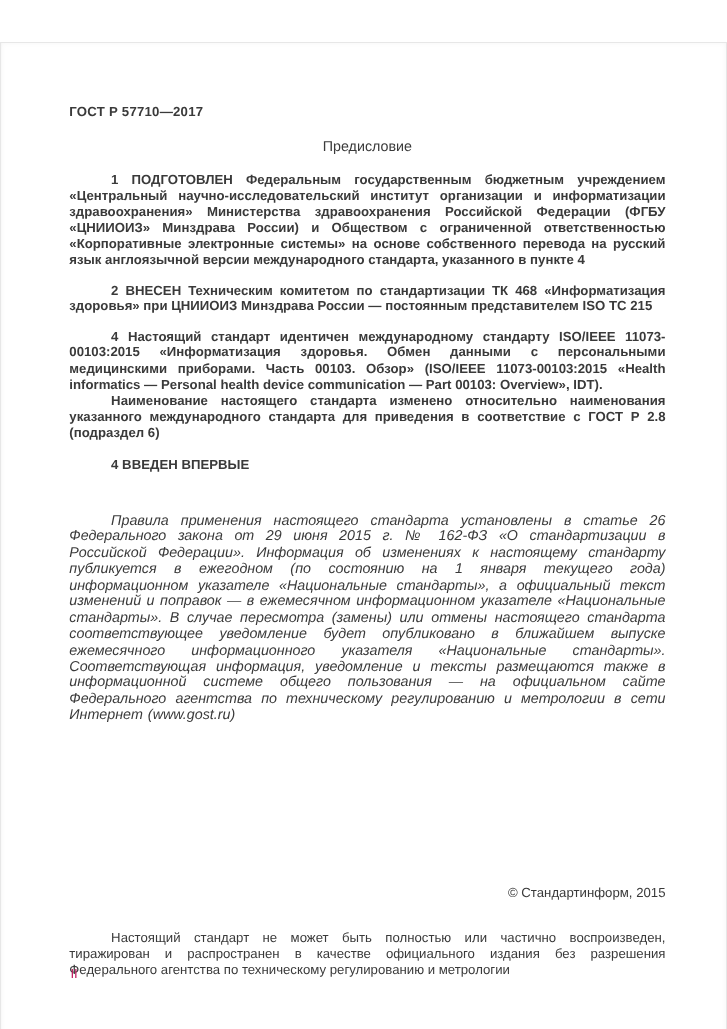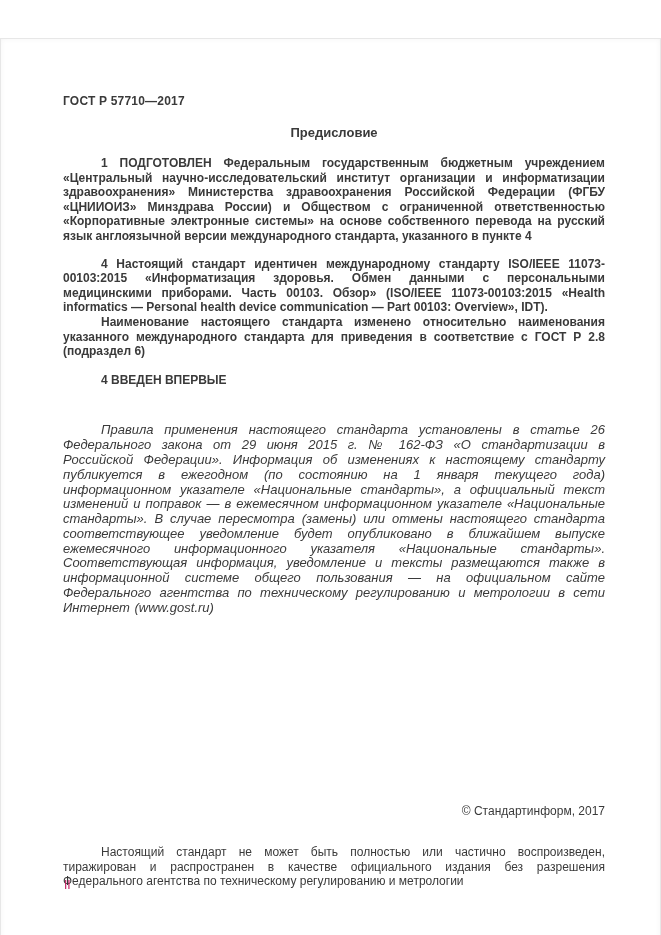--- a/index.html
+++ b/index.html
@@ -22,21 +22,21 @@
   }
   .std-number {
     font-size: 12px;
     font-weight: bold;
     line-height: 14px;
     letter-spacing: 0.2px;
   }
   .doc-title {
     margin-top: 17px;
     font-size: 13px;
-    font-weight: bold;
+    font-weight: normal;
     text-align: center;
     line-height: 15px;
   }
   p.clause {
     margin: 13px 0 0 0;
     font-size: 12px;
     line-height: 14.6px;
     text-align: justify;
     text-indent: 38px;
     font-weight: bold;
@@ -85,29 +85,30 @@
 <body>
 
 <div class="page">
   <div class="content">
     <div class="std-number">ГОСТ Р 57710—2017</div>
 
     <div class="doc-title">Предисловие</div>
 
     <p class="clause first">1 ПОДГОТОВЛЕН Федеральным государственным бюджетным учреждением «Центральный научно-исследовательский институт организации и информатизации здравоохранения» Министерства здравоохранения Российской Федерации (ФГБУ «ЦНИИОИЗ» Минздрава России) и Обществом с ограниченной ответственностью «Корпоративные электронные системы» на основе собственного перевода на русский язык англоязычной версии международного стандарта, указанного в пункте 4</p>
 
+    <p class="clause">2 ВНЕСЕН Техническим комитетом по стандартизации ТК 468 «Информатизация здоровья» при ЦНИИОИЗ Минздрава России — постоянным представителем ISO TC 215</p>
 
 
     <p class="clause">4 Настоящий стандарт идентичен международному стандарту ISO/IEEE 11073-00103:2015 «Информатизация здоровья. Обмен данными с персональными медицинскими приборами. Часть 00103. Обзор» (ISO/IEEE 11073-00103:2015 «Health informatics — Personal health device communication — Part 00103: Overview», IDT).</p>
 
     <p class="clause cont">Наименование настоящего стандарта изменено относительно наименования указанного международного стандарта для приведения в соответствие с ГОСТ Р 2.8 (подраздел 6)</p>
 
     <p class="clause last">4 ВВЕДЕН ВПЕРВЫЕ</p>
 
     <p class="legal-notice">Правила применения настоящего стандарта установлены в статье 26 Федерального закона от 29 июня 2015 г. № 162-ФЗ «О стандартизации в Российской Федерации». Информация об изменениях к настоящему стандарту публикуется в ежегодном (по состоянию на 1 января текущего года) информационном указателе «Национальные стандарты», а официальный текст изменений и поправок — в ежемесячном информационном указателе «Национальные стандарты». В случае пересмотра (замены) или отмены настоящего стандарта соответствующее уведомление будет опубликовано в ближайшем выпуске ежемесячного информационного указателя «Национальные стандарты». Соответствующая информация, уведомление и тексты размещаются также в информационной системе общего пользования — на официальном сайте Федерального агентства по техническому регулированию и метрологии в сети Интернет (www.gost.ru)</p>
   </div>
 
-  <div class="copyright">© Стандартинформ, 2017</div>
+  <div class="copyright">© Стандартинформ, 2015</div>
 
   <p class="distribution">Настоящий стандарт не может быть полностью или частично воспроизведен, тиражирован и распространен в качестве официального издания без разрешения Федерального агентства по техническому регулированию и метрологии</p>
 
   <div class="page-number">II</div>
 </div>
 
 </body></html>

